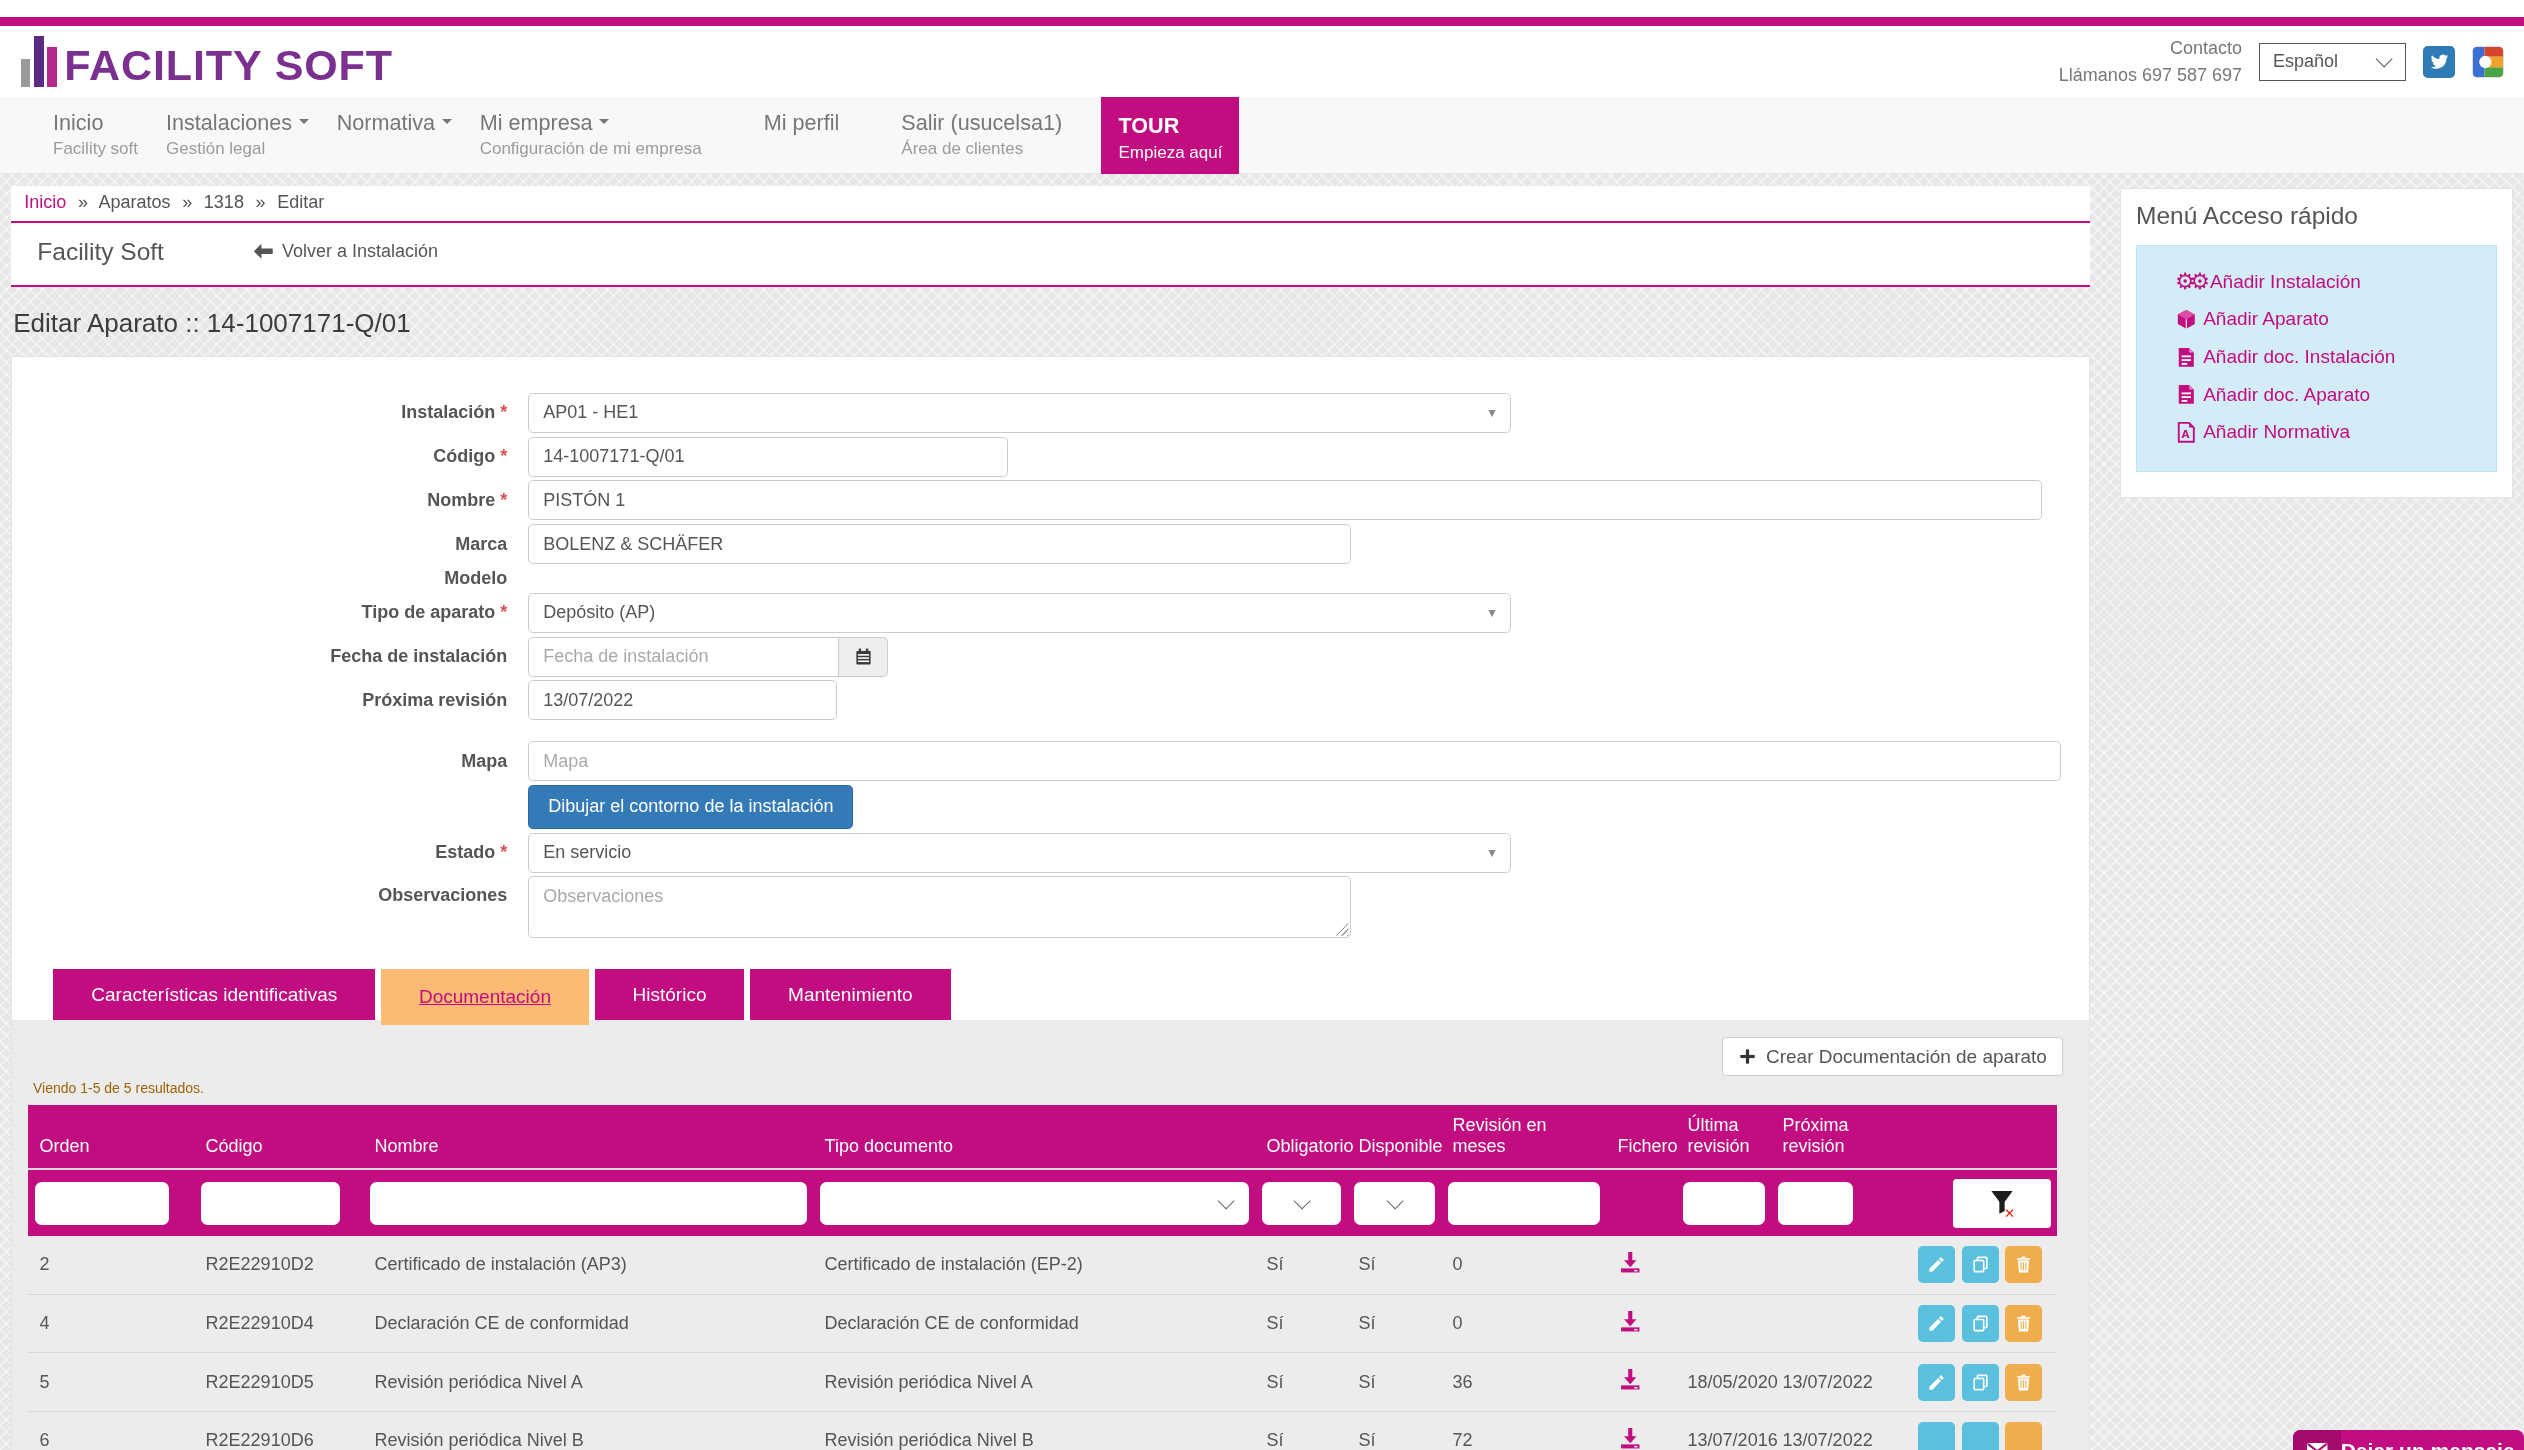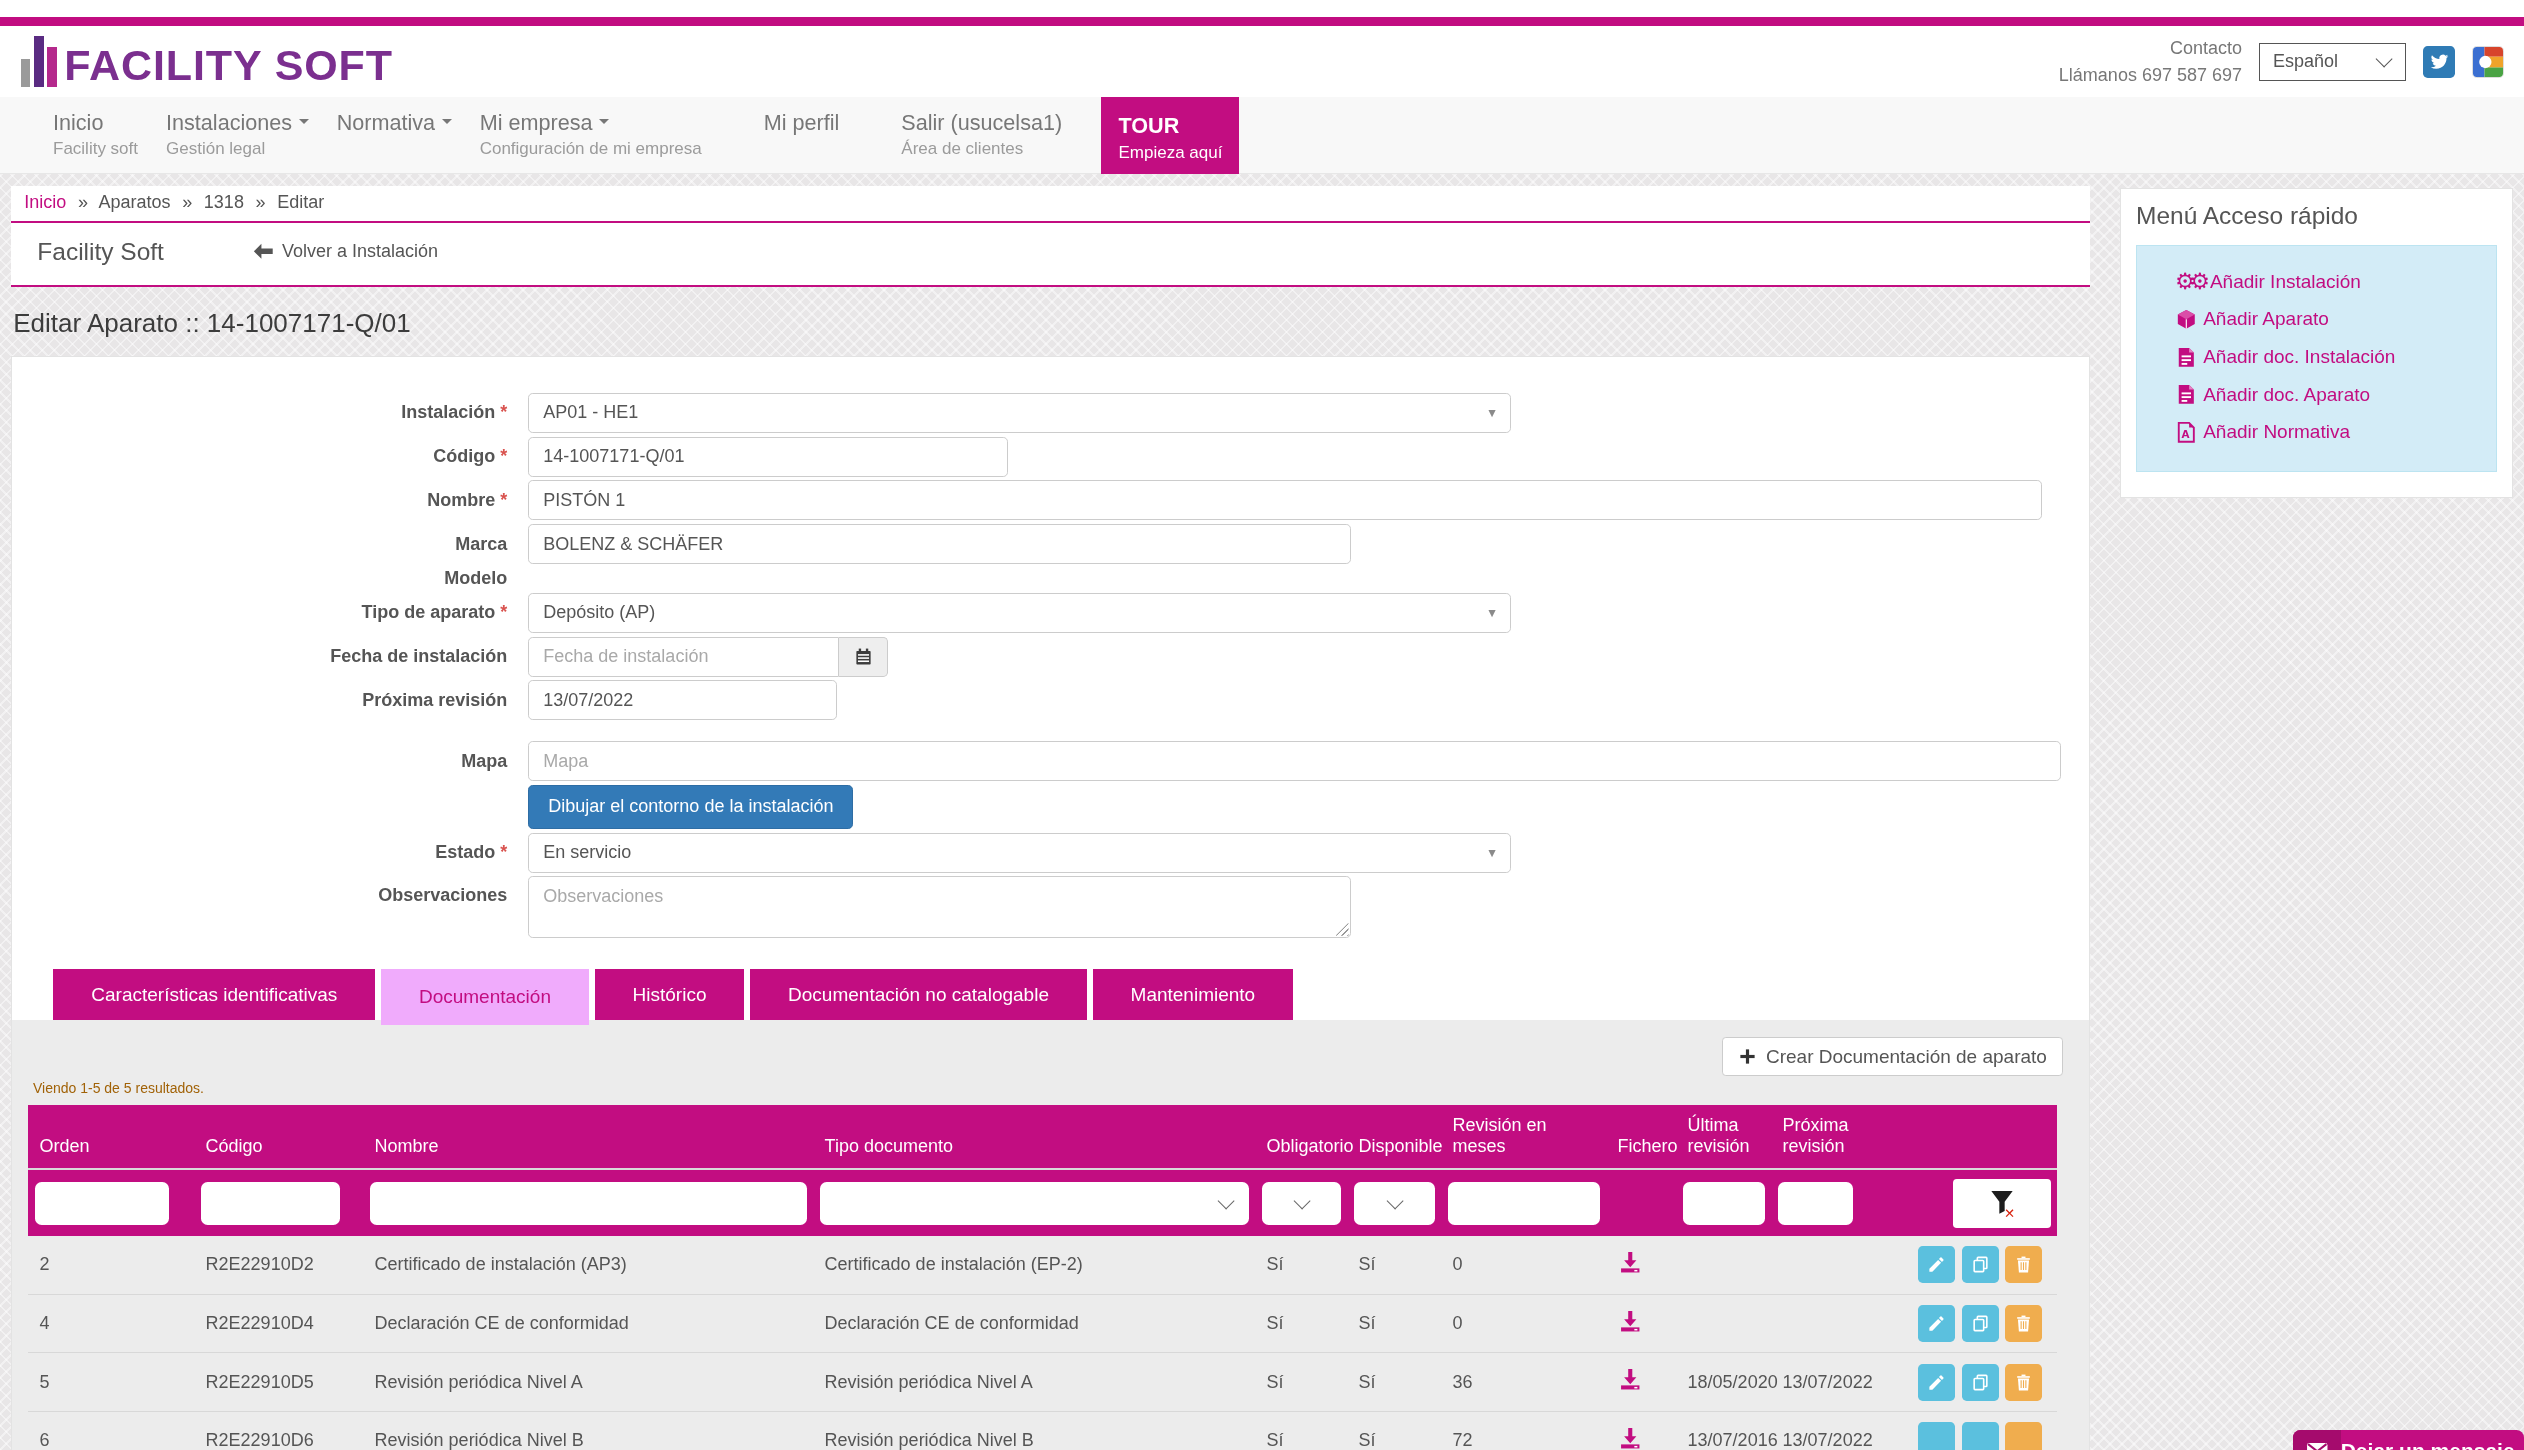--- a/index.html
+++ b/index.html
@@ -73,21 +73,21 @@
   .gap-top { margin-top:21px; }
   .btn-blue { background:#337ab7; border:0.9px solid #2e6da4; color:#fff; font-size:18px; border-radius:4.7px;
     padding:10.3px 19px; cursor:pointer; font-family:"Liberation Sans", sans-serif; }
   .obs { width:823px; height:62px; resize:none; padding:8.5px 14px; position:relative; }
   .obs-wrap { position:relative; }
   .obs-grip { position:absolute; right:2.8px; bottom:5.6px; width:13px; height:13px;
     background:repeating-linear-gradient(135deg, transparent 0 2.8px, #999 2.8px 4.7px); clip-path:polygon(100% 0, 100% 100%, 0 100%); }
   
   .tabs { display:flex; gap:5.6px; margin:28px 0 0 41px; }
   .tab { background:#c20d81; color:#fff; font-size:19px; padding:0 38px; height:51px; display:flex; align-items:center; cursor:pointer; }
-  .tab.active { background:#f0abfc; color:#c20d81; position:relative; z-index:2; height:56px; margin-bottom:-5.6px; }
+  .tab.active { background:#fdba74; color:#c20d81; position:relative; z-index:2; height:56px; margin-bottom:-5.6px;text-decoration:underline; }
   .tab-content { background:#ececec; padding:11.3px 9.4px 11.3px; margin:0 0 0 0; }
   .create-row { display:flex; justify-content:flex-end; padding:5.6px 17px 0; }
   .btn-create { background:#fff; border:0.9px solid #ccc; border-radius:3.8px; color:#555; font-size:19px;
     padding:7.5px 15px; display:flex; align-items:center; gap:9.4px; cursor:pointer; font-family:"Liberation Sans", sans-serif; }
   .results { font-size:14px; color:#a16207; padding:3.8px 11.3px 9.4px; }
   
   table.doc { border-collapse:collapse; table-layout:fixed; width:2028px; margin:0 6.6px; }
   table.doc th { background:#c20d81; color:#fff; font-size:18px; font-weight:normal; text-align:left;
     vertical-align:bottom; padding:9.4px 11.3px 11.3px; }
   tr.filter td { background:#c20d81; padding:8.5px 6.6px; border-top:2.8px solid #d9d9d9; }
@@ -297,21 +297,20 @@
         <span class="obs-wrap">
           <textarea class="ctl obs" placeholder="Observaciones" style=""></textarea>
           <span class="obs-grip"></span>
         </span>
       </div>
 
       <div class="tabs">
         <div class="tab">Características identificativas</div>
         <div class="tab active">Documentación</div>
         <div class="tab">Histórico</div>
-        <div class="tab">Documentación no catalogable</div>
         <div class="tab">Mantenimiento</div>
       </div>
 
       <div class="tab-content">
         <div class="create-row">
           <button class="btn-create">
             <svg width="19" height="19" viewBox="0 0 24 24">
                 <rect x="10" y="3" width="4" height="18" fill="#333"></rect>
                 <rect x="3" y="10" width="18" height="4" fill="#333"></rect>
               </svg>

